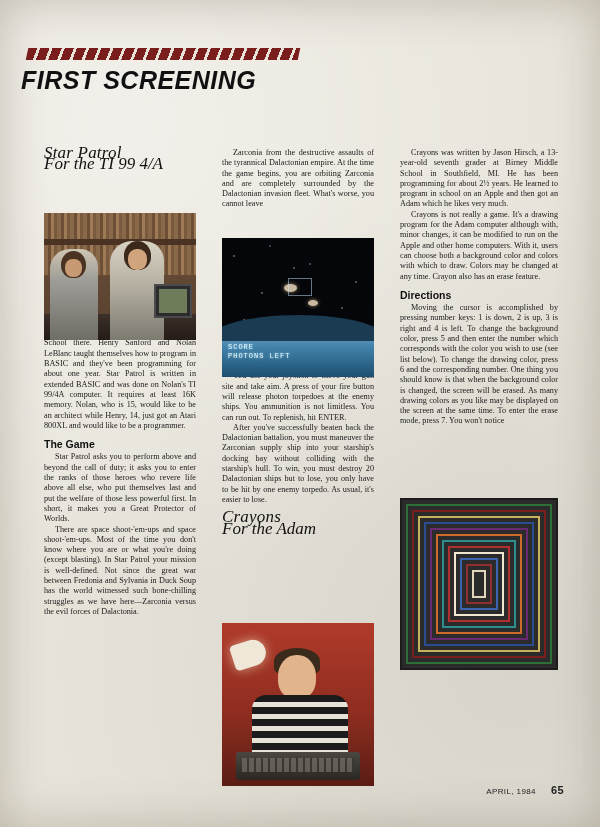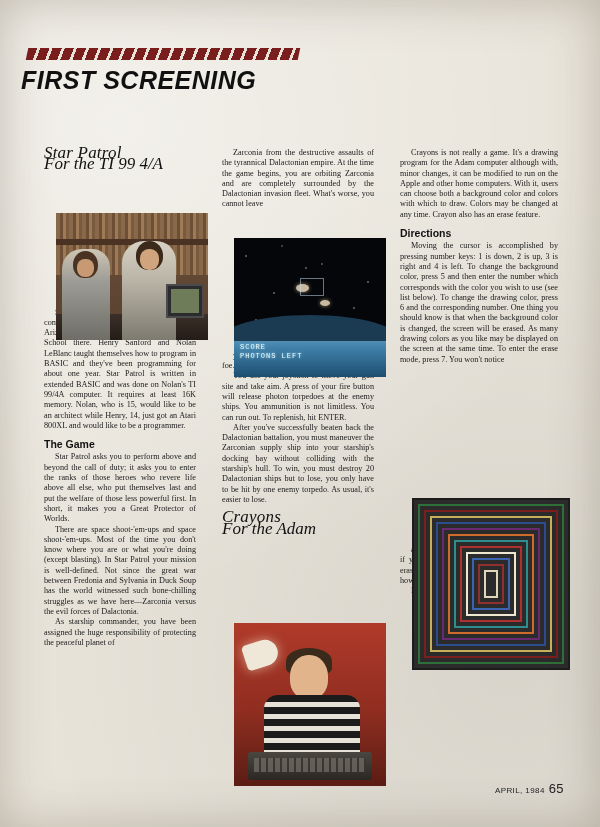--- a/index.html
+++ b/index.html
@@ -94,21 +94,20 @@
     font-size: 10.5px;
     margin: 8px 0 3px 0;
     color: #111;
   }
   .gap { height: 7px; }
 
   
   .photo {
     position: absolute;
     overflow: hidden;
-    margin-left: 12px;
   }
   
   #photo-students {
     left: 44px;
     top: 213px;
     width: 152px;
     height: 127px;
     background:
       linear-gradient(180deg, #6b4f3a 0%, #58412f 100%);
   }
@@ -273,23 +272,23 @@
   .footer {
     position: absolute;
     right: 36px;
     bottom: 31px;
     font-family: "Liberation Sans", sans-serif;
     font-size: 8px;
     letter-spacing: .4px;
     color: #222;
   }
   .footer .pg {
-    font-size: 13px;
-    font-weight: normal;
-    margin-left: 4px;
+    font-size: 11px;
+    font-weight: bold;
+    margin-left: 15px;
   }
   .continued {
     font-family: "Liberation Serif", serif;
     font-style: italic;
     font-size: 8px;
     text-align: right;
     margin-top: 3px;
     color: #1a1a1a;
   }
   .edge-shadow {
@@ -310,38 +309,38 @@
   <div class="col c1">
     <div class="art-title">Star Patrol</div>
     <div class="art-sub">For the TI 99 4/A</div>
 
     <div style="height:130px"></div>
 
     <p>Star Patrol was written by two young computer programmers both of Scottsdale, Arizona and both students at Chaparral High School there. Henry Sanford and Nolan LeBlanc taught themselves how to program in BASIC and they've been programming for about one year. Star Patrol is written in extended BASIC and was done on Nolan's TI 99/4A computer. It requires at least 16K memory. Nolan, who is 15, would like to be an architect while Henry, 14, just got an Atari 800XL and would like to be a programmer.</p>
     <div class="sub-head">The Game</div>
     <p>Star Patrol asks you to perform above and beyond the call of duty; it asks you to enter the ranks of those heroes who revere life above all else, who put themselves last and put the welfare of those less powerful first. In short, it makes you a Great Protector of Worlds.</p>
     <p>There are space shoot-'em-ups and space shoot-'em-ups. Most of the time you don't know where you are or what you're doing (except blasting). In Star Patrol your mission is well-defined. Not since the great war between Fredonia and Sylvania in Duck Soup has the world witnessed such bone-chilling struggles as we have here—Zarconia versus the evil forces of Dalactonia.</p>
-    <p>As starship commander, you have been assigned the huge responsibility of protecting the peaceful planet of</p>
   </div>
 
   <div class="col c2">
     <p class="first">Zarconia from the destructive assaults of the tyrannical Dalactonian empire. At the time the game begins, you are orbiting Zarconia and are completely surrounded by the Dalactonian invasion fleet. What's worse, you cannot leave</p>
 
     <div style="height:141px"></div>
 
     <p>your orbit until you have vanquished the foe.</p>
     <p>You use your joystick to move your gun site and take aim. A press of your fire button will release photon torpedoes at the enemy ships. You ammunition is not limitless. You can run out. To replenish, hit ENTER.</p>
     <p>After you've successfully beaten back the Dalactonian battalion, you must maneuver the Zarconian supply ship into your starship's docking bay without colliding with the starship's hull. To win, you must destroy 20 Dalactonian ships but to lose, you only have to be hit by one enemy torpedo. As usual, it's easier to lose.</p>
 
     <div class="gap"></div>
     <div class="art-title">Crayons</div>
     <div class="art-sub">For the Adam</div>
   </div>
 
   <div class="col c3">
+    <p class="first">Crayons was written by Jason Hirsch, a 13-year-old seventh grader at Birney Middle School in Southfield, MI. He has been programming for about 2½ years. He learned to program in school on an Apple and then got an Adam which he likes very much.</p>
     <p>Crayons is not really a game. It's a drawing program for the Adam computer although with, minor changes, it can be modified to run on the Apple and other home computers. With it, users can choose both a background color and colors with which to draw. Colors may be changed at any time. Crayon also has an erase feature.</p>
     <div class="sub-head">Directions</div>
     <p>Moving the cursor is accomplished by pressing number keys: 1 is down, 2 is up, 3 is right and 4 is left. To change the background color, press 5 and then enter the number which corresponds with the color you wish to use (see list below). To change the drawing color, press 6 and the corresponding number. One thing you should know is that when the background color is changed, the screen will be erased. As many drawing colors as you like may be displayed on the screen at the same time. To enter the erase mode, press 7. You won't notice</p>
 
     <div style="height:180px"></div>
 
     <p>any immediate difference in the screen but, if you go over any drawing color, it will be erased. The background color will not be erased however. Press 8 to end the program.</p>
     <p>Each time you press a key, the cursor</p>
     <div class="continued">Continued on page 79</div>
   </div>

